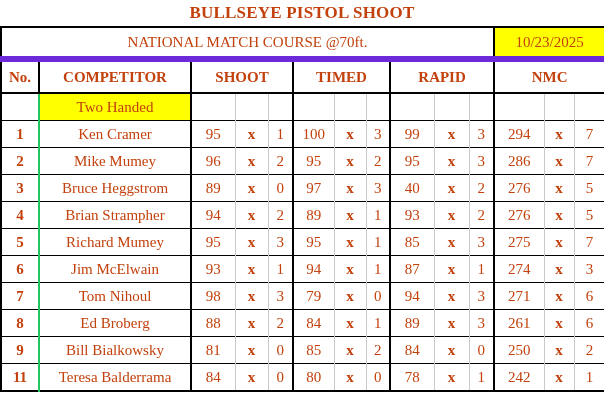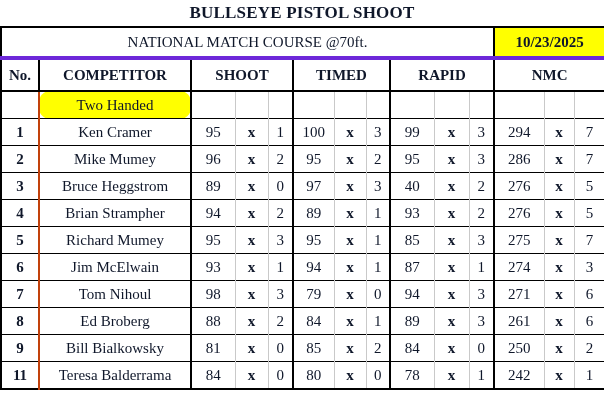--- a/index.html
+++ b/index.html
@@ -1,41 +1,41 @@
 <!DOCTYPE html>
 <html><head>
 <meta charset="utf-8">
 <style>
   html, body { margin: 0; padding: 0; background: #ffffff; }
   .page {
     width: 604px; height: 410px; background: #ffffff; overflow: hidden;
-    font-family: "Liberation Serif", serif; color: #0f172a;
+    font-family: "Liberation Serif", serif; color: #c2410c;
   }
   .title {
     height: 26px; line-height: 26px; text-align: center;
     font-size: 17px; font-weight: bold; letter-spacing: 0.2px;
   }
   table.sheet {
     border-collapse: collapse; table-layout: fixed;
     width: 604px; border: 2px solid #000;
   }
   table.sheet td {
     border-top: 1px solid #000;
     padding: 0; margin: 0; text-align: center; vertical-align: middle;
     font-size: 15px; height: 27px; overflow: hidden; white-space: nowrap;
   }
   
-  tr.r-subtitle td { height: 28px; border-bottom: 4px solid #6d28d9; }
-  td.date-cell { background: #FFFF00; font-weight: bold; border-left: 2px solid #000; }
+  tr.r-subtitle td { height: 28px; border-bottom: 6px solid #6d28d9; }
+  td.date-cell { background: #FFFF00; font-weight: normal; border-left: 2px solid #000; }
   
   tr.r-head td { height: 30px; font-weight: bold; border-bottom: 2px solid #000; font-size: 15px; }
   
   .gstart { border-left: 2px solid #000; }      
   .sub    { border-left: 1px solid #C9C9C9; }   
-  .c-name { border-left: 2px solid #c2410c; text-align: left; padding-left: 6px; border-radius: 11px; }
+  .c-name { border-left: 2px solid #22c55e; text-align: left; padding-left: 6px; }
   
   .c-no   { font-weight: bold; }
   .xb     { font-weight: bold; }                 
   .hl     { background: #FFFF00; }
   tr.r-section td { height: 26px; }
   tbody.rows td { height: 26px; }
 </style>
 </head>
 <body>
 

